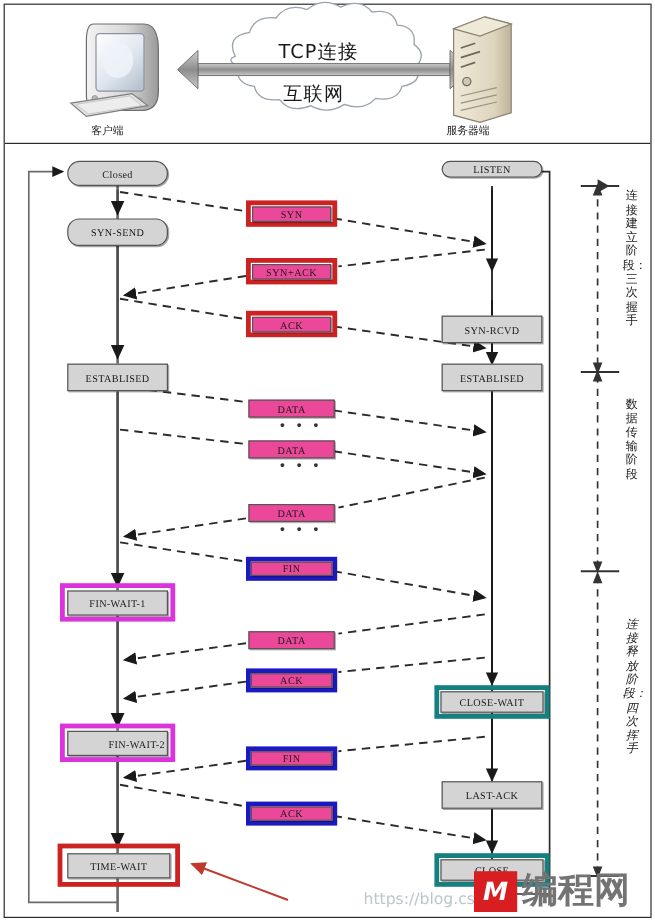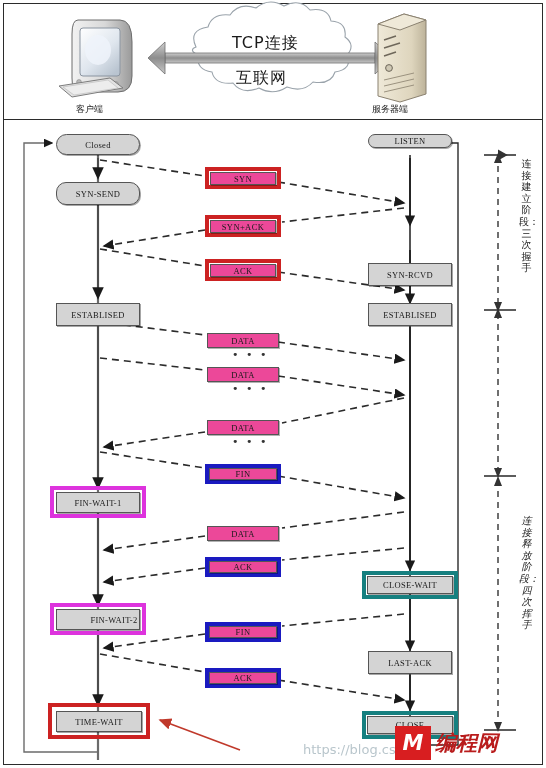--- a/index.html
+++ b/index.html
@@ -44,22 +44,22 @@
   .phase{position:absolute;width:15px;font-size:10px;line-height:11.6px;color:#222;
          text-align:center;word-break:break-all;
          font-family:"DejaVu Sans","Liberation Sans",sans-serif;}
 
   .wm{position:absolute;font-size:13px;color:#b9c6cc;white-space:nowrap;
       font-family:"DejaVu Sans","Liberation Sans",sans-serif;}
   .logo{position:absolute;display:flex;align-items:center;}
   .logo .mark{width:36px;height:34px;background:#d81e20;color:#fff;font-size:21px;
               font-weight:bold;font-style:italic;display:flex;align-items:center;
               justify-content:center;font-family:"DejaVu Sans","Liberation Sans",sans-serif;}
-  .logo .word{margin-left:4px;font-size:21px;font-weight:bold;color:#b91c1c;line-height:1;
-              font-family:"DejaVu Sans","Liberation Sans",sans-serif;font-style:italic;}
+  .logo .word{margin-left:4px;font-size:30px;font-weight:bold;color:#737373;line-height:1;
+              font-family:"DejaVu Sans","Liberation Sans",sans-serif;}
   svg{position:absolute;left:0;top:0;}
 </style>
 </head>
 <body>
 
 <div id="root">
   <div class="frame"></div>
 
   <div class="topo"></div>
 
@@ -275,20 +275,21 @@
   <div class="ring blue" style="left:205px;top:557px;width:76px;height:20px;"></div>
   <div class="mbox" style="left:209px;top:561px;width:68px;height:12px;">ACK</div>
 
   <div class="ring blue" style="left:205px;top:622px;width:76px;height:20px;"></div>
   <div class="mbox" style="left:209px;top:626px;width:68px;height:12px;">FIN</div>
 
   <div class="ring blue" style="left:205px;top:668px;width:76px;height:20px;"></div>
   <div class="mbox" style="left:209px;top:672px;width:68px;height:12px;">ACK</div>
 
   <div class="phase" style="left:519px;top:158px;height:145px;">连接建立阶段：三次握手</div>
+  <div class="phase" style="left:519px;top:332px;height:120px;">数据传输阶段</div>
   <div class="phase" style="left:519px;top:515px;height:150px;font-style:italic;">连接释放阶段：四次挥手</div>
 
   <div class="wm" style="left:303px;top:742px;">https://blog.csdn.</div>
   <div class="logo" style="left:395px;top:726px;">
     <div class="mark">M</div>
     <div class="word">编程网</div>
   </div>
 </div>
 
 </body></html>

